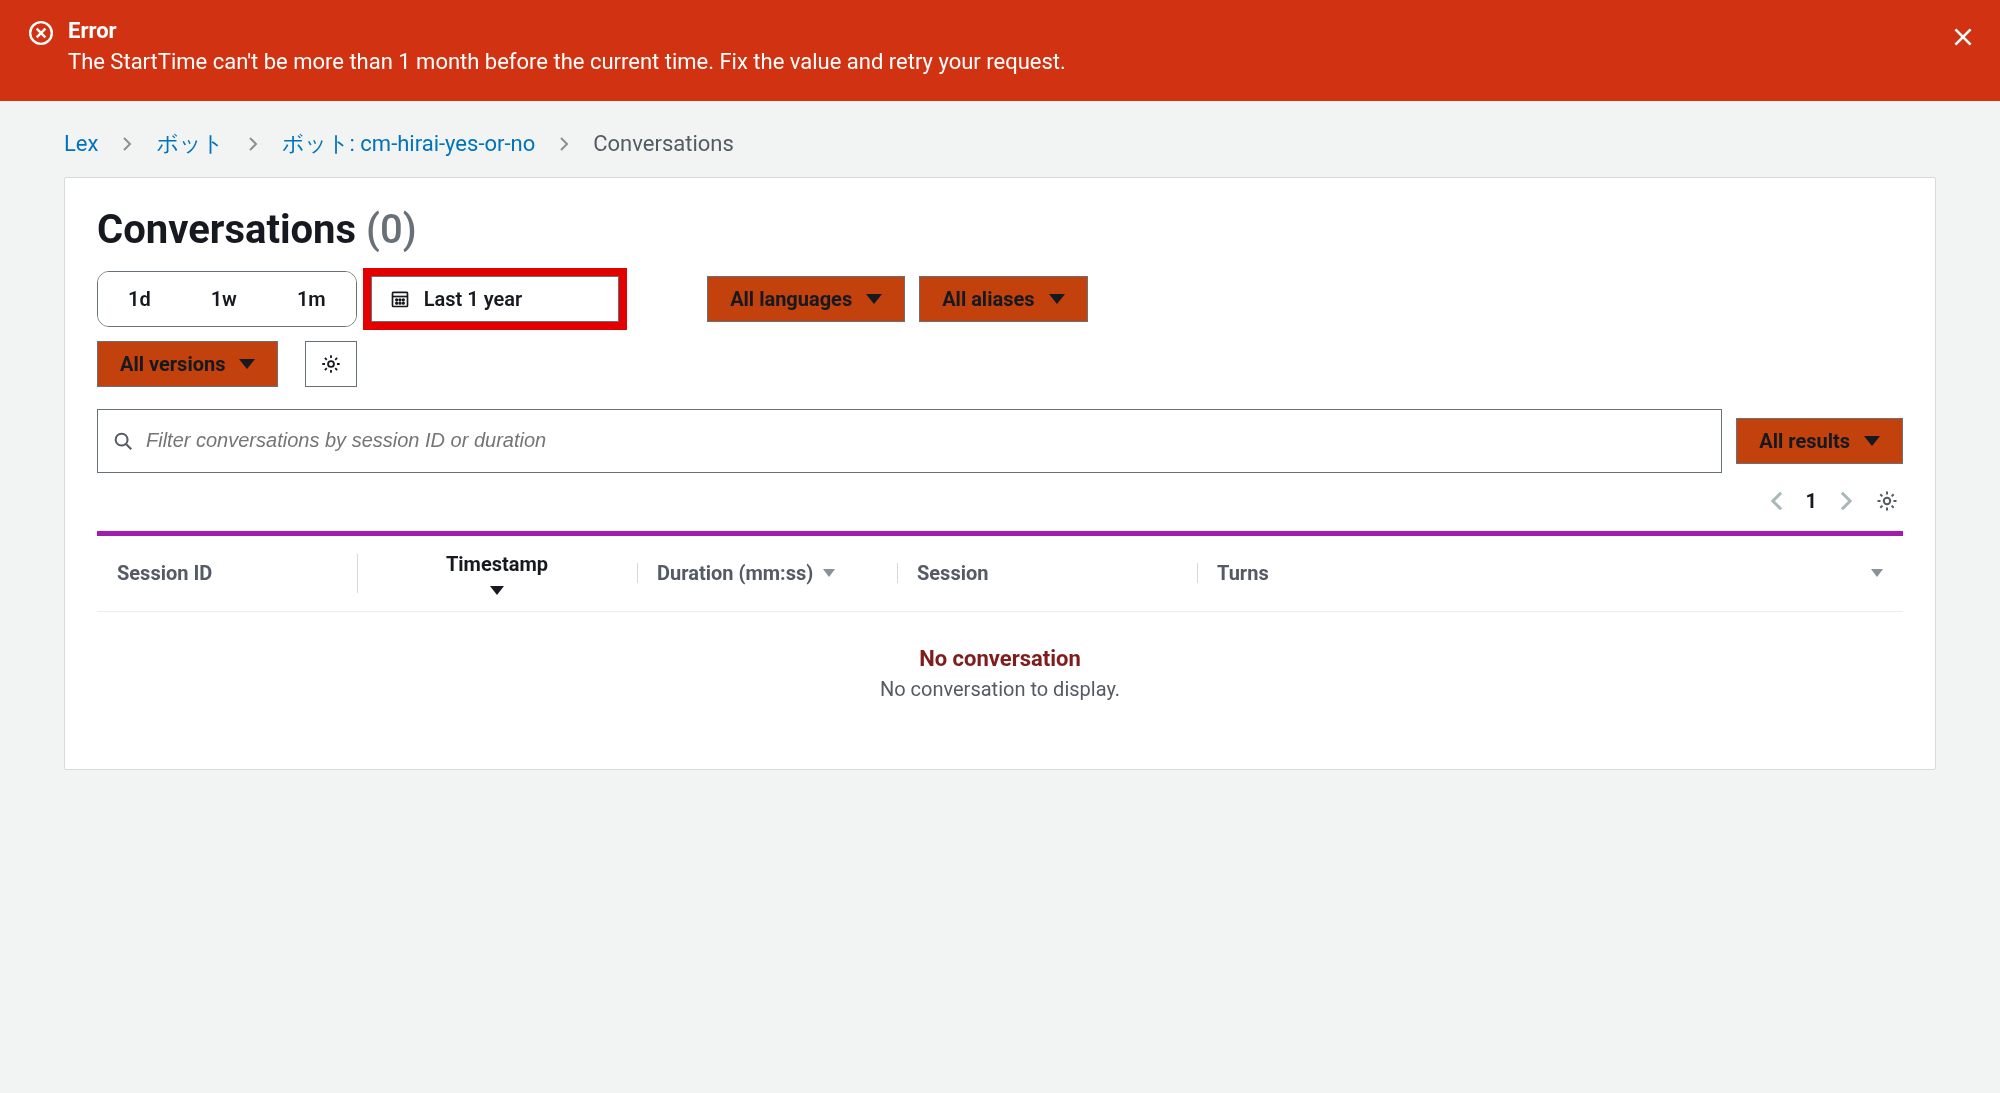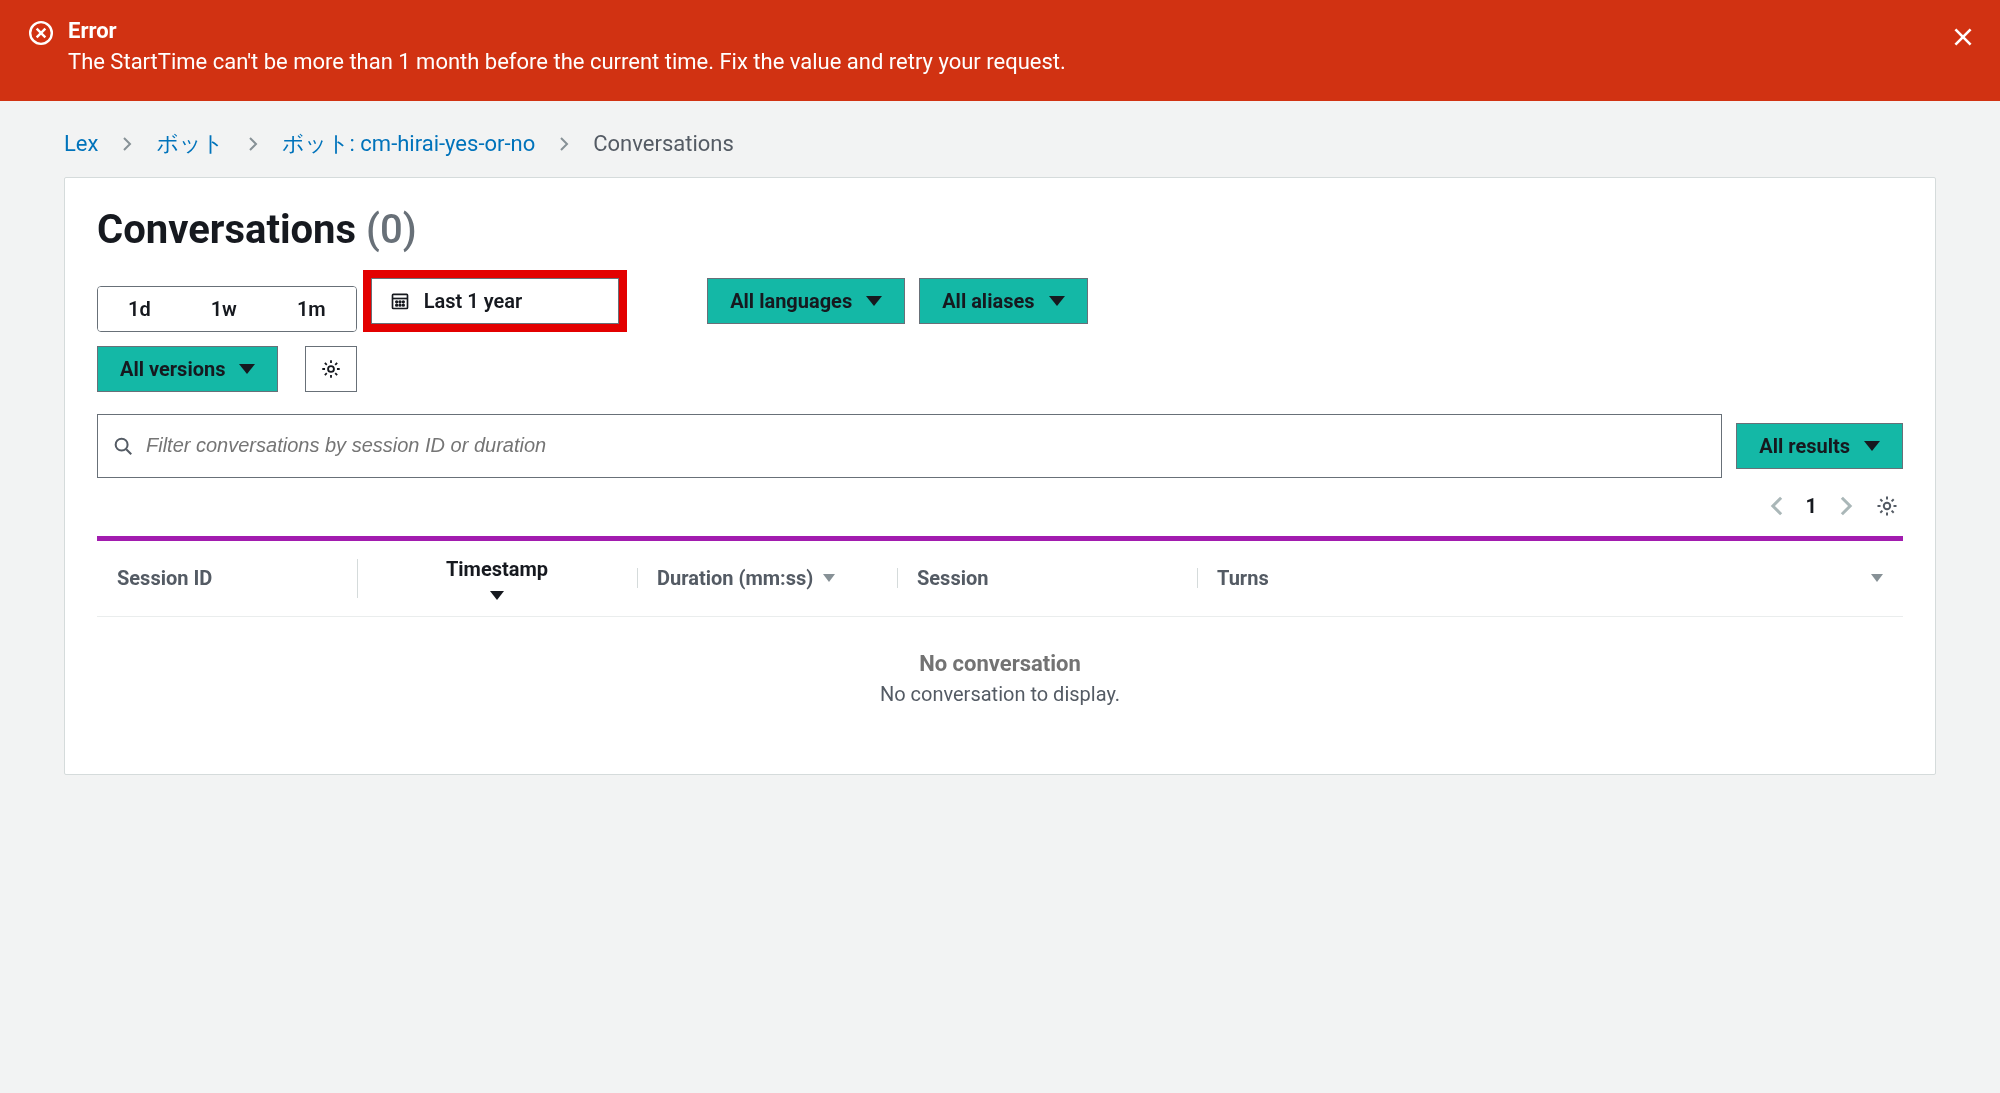--- a/index.html
+++ b/index.html
@@ -62,24 +62,23 @@
   .filters-row {
     display: flex;
     flex-wrap: wrap;
     gap: 14px;
     align-items: center;
     margin-bottom: 14px;
   }
   .seg-control {
     display: inline-flex;
     border: 1.5px solid #687078;
-    border-radius: 4px;
+    border-radius: 12px;
     overflow: hidden;
-    height: 46px;
-    margin-top: 15px;
+    height: 56px;
   }
   .seg-control .seg-btn {
     padding: 0 30px;
     display: flex; align-items: center; justify-content:center;
     font-size: 20px; font-weight: 600; color: #16191f;
     cursor: pointer;
     background:#fff;
   }
   .date-picker-box {
     display:inline-flex; align-items:center; gap:14px;
@@ -93,21 +92,21 @@
   .highlight-red {
     outline: 8px solid #e30000;
     outline-offset: 0;
     z-index:2;
   }
   .drop-btn {
     display:inline-flex; align-items:center; gap:14px;
     border:1.5px solid #687078; height:46px;
     padding:0 22px;
     font-size:20px; font-weight:700;
-    background:#14b8a6; cursor:pointer;
+    background:#c2410c; cursor:pointer;
     color:#16191f;
   }
   .drop-btn.normal { font-weight:700; }
   .icon-btn {
     display:inline-flex; align-items:center; justify-content:center;
     border:1.5px solid #687078; height:46px; width:52px;
     background:#fff; cursor:pointer;
   }
   .filters-row-2 {
     display:flex; gap:27px; align-items:center; margin-bottom:22px;
@@ -159,21 +158,21 @@
   }
   .col-session { flex:0 0 260px; }
   .col-ts { flex:0 0 280px; }
   .col-dur { flex:0 0 260px; }
   .col-result { flex:0 0 300px; }
   .col-turns { flex:1 1 auto; justify-content:space-between;}
   .empty-state {
     text-align:center;
     padding: 34px 0 44px 0;
   }
-  .empty-title { font-size:22px; font-weight:700; color:#737373; margin-bottom:6px;}
+  .empty-title { font-size:22px; font-weight:700; color:#7f1d1d; margin-bottom:6px;}
   .empty-sub { font-size:20px; color:#545b64; }
   svg { display:block; }
   .caret-down { width:0;height:0;border-left:8px solid transparent;border-right:8px solid transparent;border-top:10px solid #16191f; }
   .caret-down.small { border-left-width:6px;border-right-width:6px;border-top-width:8px; border-top-color:#545b64;}
   .sort-caret { width:0;height:0;border-left:7px solid transparent;border-right:7px solid transparent;border-top:9px solid #16191f;}
 </style>
 </head>
 <body>
 
 <div class="error-banner">

